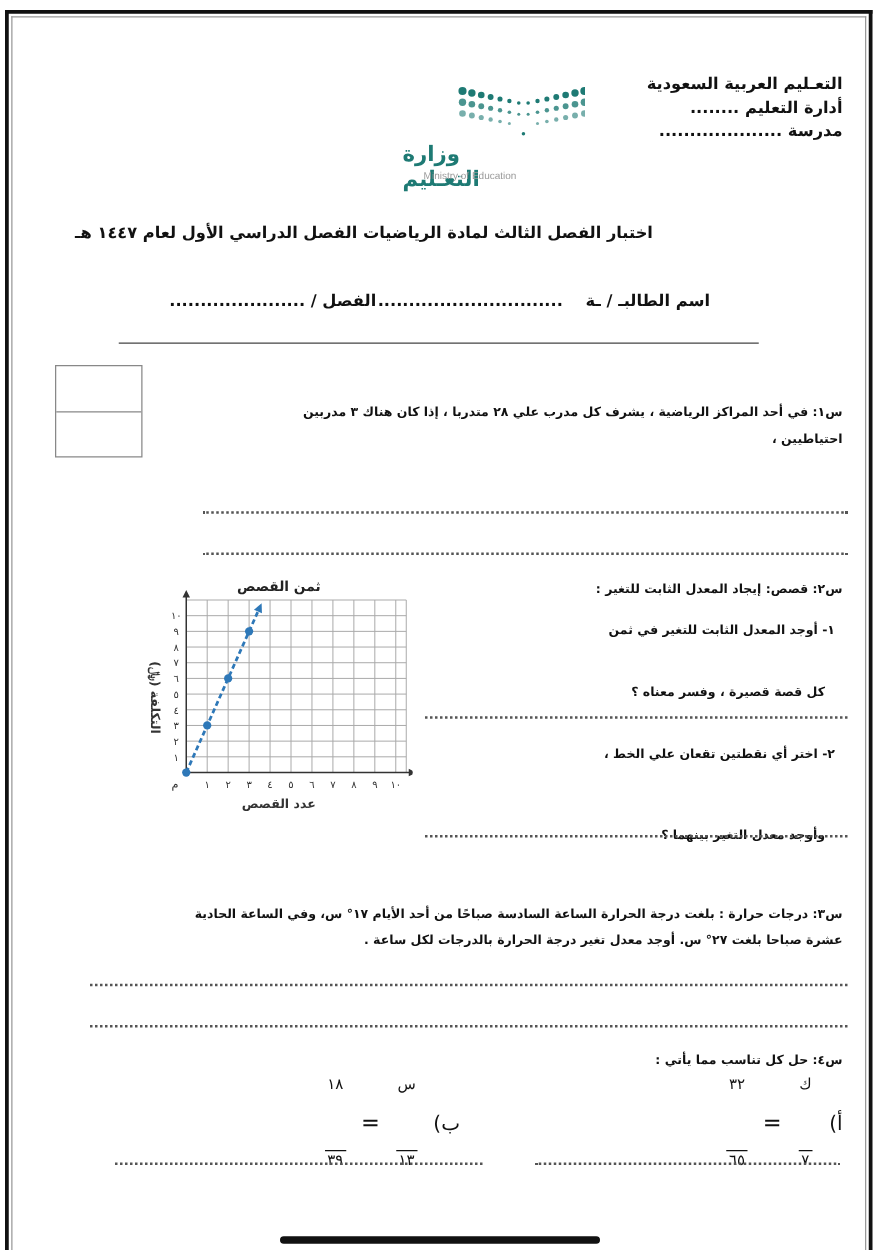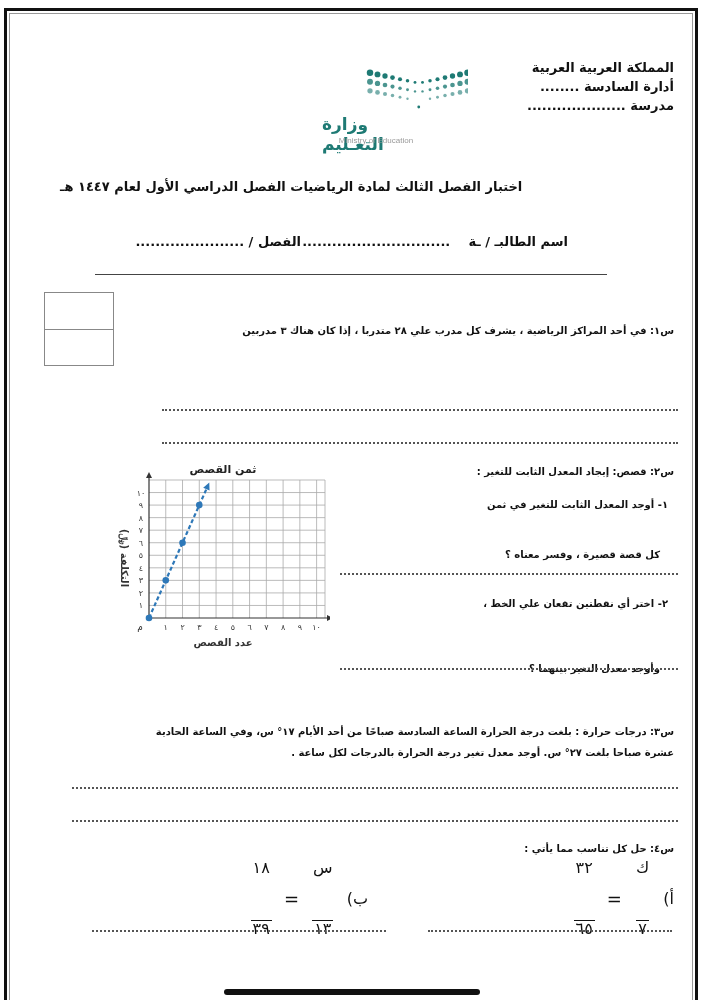--- a/index.html
+++ b/index.html
@@ -27,38 +27,38 @@
   .class-line { right:405px; top:234px; font-size:13px; white-space:nowrap; }
   .sep { left:95px; top:274px; width:512px; height:0; border-top:1.5px solid #444; }
 
   .gradebox { left:44px; top:292px; width:70px; height:74px; border:1px solid #888; box-sizing:border-box; }
   .gradebox .mid { position:absolute; left:0; right:0; top:36px; border-top:1px solid #888; }
 
   .q { font-size:10px; line-height:21px; text-align:right; }
   .dots { height:0; border-top:2px dotted #555; }
 
   .frac { display:inline-flex; flex-direction:column; align-items:center; vertical-align:middle;
-          font-size:16px; line-height:15px; margin:0 3px; }
+          font-size:12px; line-height:15px; margin:0 3px; }
   .frac .num { padding:0 2px; }
   .frac .den { border-top:1.3px solid #111; padding:0 2px;margin-top:45px; }
   .eq { font-size:18px; vertical-align:middle; margin:0 4px; }
   .plbl { font-size:16px; vertical-align:middle; margin-left:4px; }
 
   .home-bar { left:224px; top:989px; width:256px; height:6px; background:#111; border-radius:3px; }
   svg text { font-family:"DejaVu Sans", sans-serif; }
 </style>
 </head>
 <body>
 
 <div class="frame-outer"></div>
 <div class="frame-inner"></div>
 
 <div class="abs hdr rtl bold">
-  <div>المملكة العربية العربية</div>
-  <div>أدارة السادسة ........</div>
+  <div>التعـليم العربية السعودية</div>
+  <div>أدارة التعليم ........</div>
   <div>مدرسة ....................</div>
 </div>
 
 <div class="abs logo">
   <svg width="150" height="50" style="position:absolute;left:0;top:0" id="logo-dots">
       <circle cx="52" cy="10.8" r="3.25" fill="#1e7a74" opacity="1"></circle>
       <circle cx="59.5" cy="12.4" r="2.95" fill="#1e7a74" opacity="1"></circle>
       <circle cx="67" cy="14" r="2.65" fill="#1e7a74" opacity="1"></circle>
       <circle cx="74.5" cy="15.600000000000001" r="2.3499999999999996" fill="#1e7a74" opacity="1"></circle>
       <circle cx="82" cy="17.2" r="2.05" fill="#1e7a74" opacity="1"></circle>
@@ -115,20 +115,21 @@
 </div>
 
 <div class="abs sep"></div>
 
 <div class="abs gradebox">
     <div class="mid"></div>
   </div>
 
 <div class="abs q rtl bold" style="right:32px; left:150px; top:320px;">
   <div>س١: في أحد المراكز الرياضية ، يشرف كل مدرب علي ٢٨ متدربا ، إذا كان هناك ٣ مدربين</div>
+  <div>احتياطيين ،</div>
 </div>
 <div class="abs dots" style="left:162px; right:28px; top:409px;"></div>
 <div class="abs dots" style="left:162px; right:28px; top:442px;"></div>
 
 <div class="abs q rtl bold" style="right:32px; width:340px; top:461px;">س٢: قصص: إيجاد المعدل الثابت للتغير :</div>
 <div class="abs q rtl bold" style="right:38px; width:340px; top:494px;">١- أوجد المعدل الثابت للتغير في ثمن</div>
 <div class="abs q rtl bold" style="right:46px; width:340px; top:524px;margin-top:20px;">كل قصة قصيرة ، وفسر معناه ؟</div>
 <div class="abs dots" style="left:340px; right:28px; top:573px;"></div>
 <div class="abs q rtl bold" style="right:38px; width:340px; top:593px;">٢- اختر أي نقطتين تقعان علي الخط ،</div>
 <div class="abs q rtl bold" style="right:46px; width:340px; top:622px;margin-top:36px;">وأوجد معدل التغير بينهما ؟</div>

